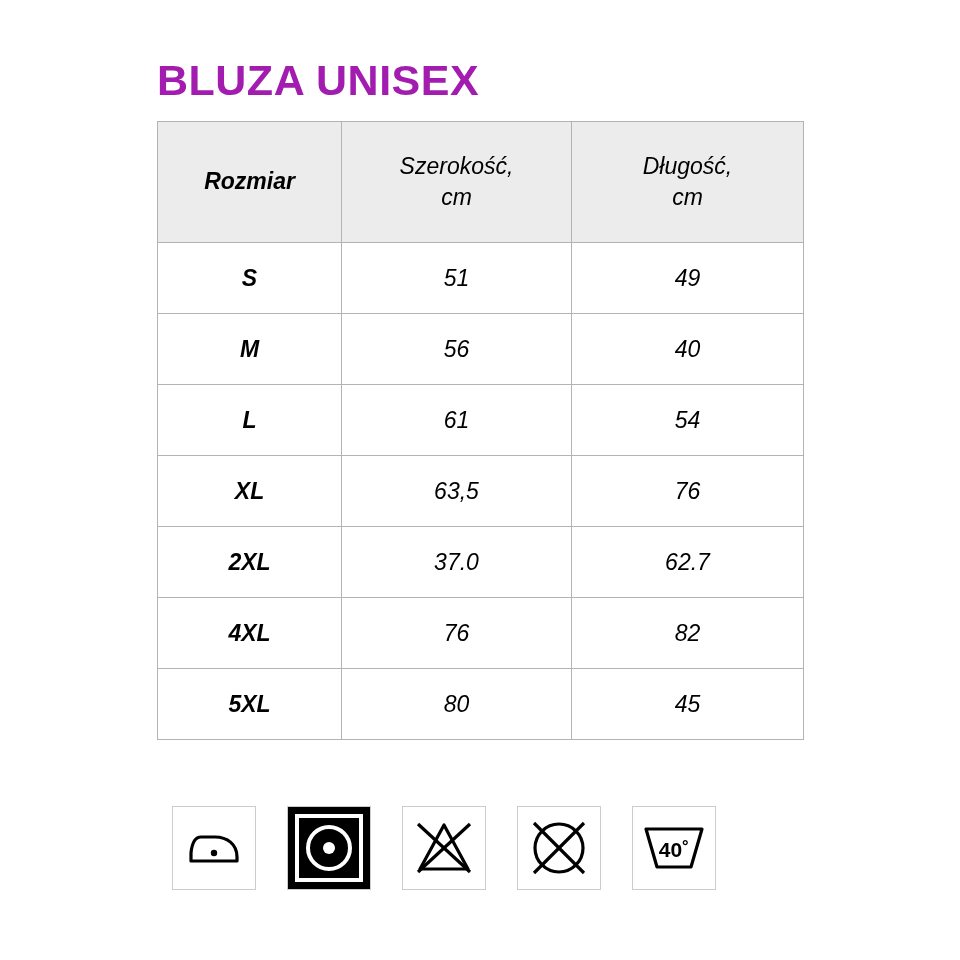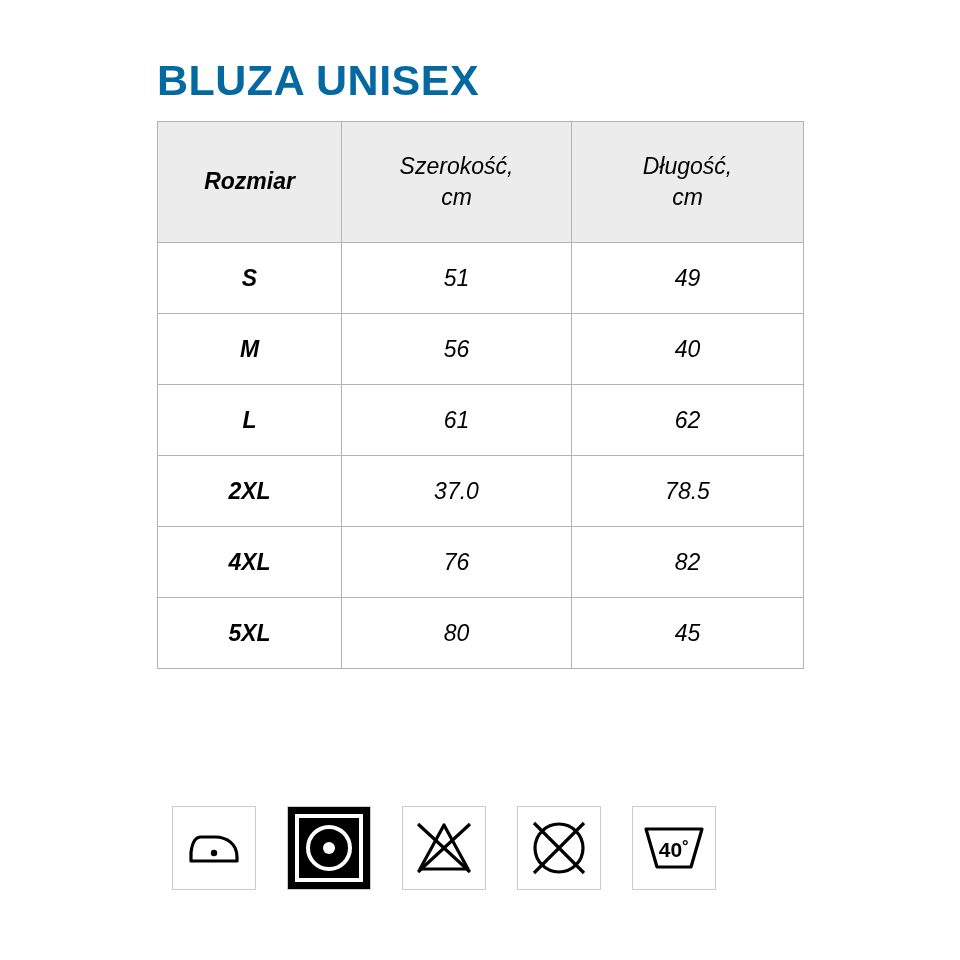--- a/index.html
+++ b/index.html
@@ -20,21 +20,21 @@
     height: 960px;
     box-sizing: border-box;
   }
   .title {
     position: absolute;
     left: 157px;
     top: 56px;
     font-size: 43px;
     font-weight: bold;
     letter-spacing: 0.5px;
-    color: #0369a1;
+    color: #a21caf;
     white-space: nowrap;
   }
   .size-table {
     position: absolute;
     left: 157px;
     top: 121px;
     width: 646px;
     border-collapse: collapse;
     table-layout: fixed;
     font-style: italic;
@@ -124,26 +124,31 @@
         <td>49</td>
       </tr>
       <tr>
         <td class="size-cell">M</td>
         <td>56</td>
         <td>40</td>
       </tr>
       <tr>
         <td class="size-cell">L</td>
         <td>61</td>
-        <td>62</td>
+        <td>54</td>
+      </tr>
+      <tr>
+        <td class="size-cell">XL</td>
+        <td>63,5</td>
+        <td>76</td>
       </tr>
       <tr>
         <td class="size-cell">2XL</td>
         <td>37.0</td>
-        <td>78.5</td>
+        <td>62.7</td>
       </tr>
       <tr>
         <td class="size-cell">4XL</td>
         <td>76</td>
         <td>82</td>
       </tr>
       <tr>
         <td class="size-cell">5XL</td>
         <td>80</td>
         <td>45</td>

